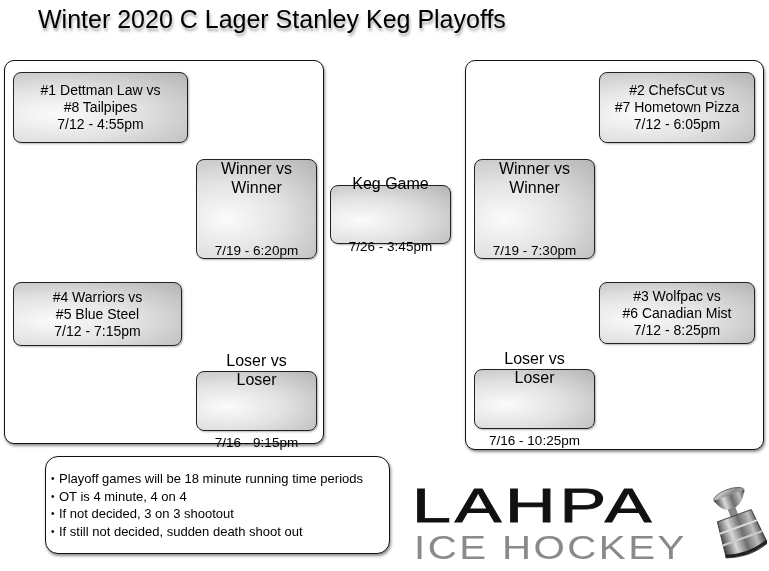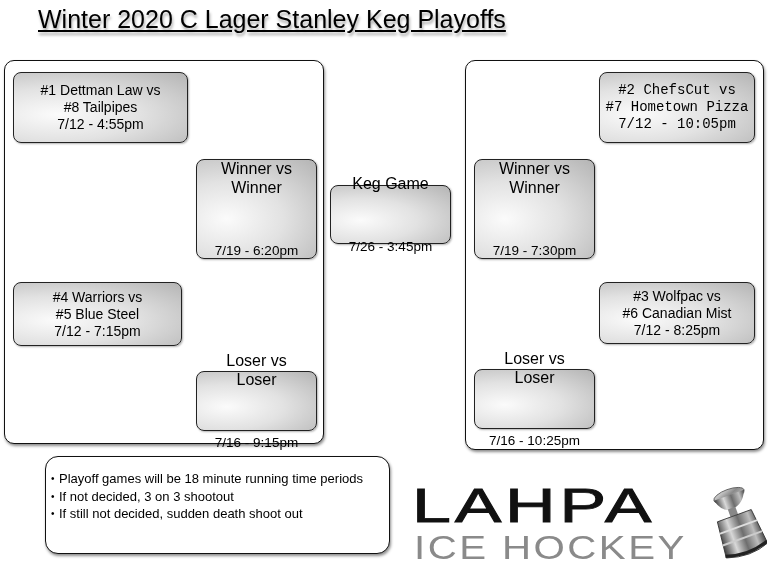--- a/index.html
+++ b/index.html
@@ -4,21 +4,20 @@
 <style>
   html, body { margin: 0; padding: 0; background: #ffffff; }
   body {
     width: 769px; height: 571px; position: relative; overflow: hidden;
     font-family: "Liberation Sans", sans-serif; color: #000;
   }
   .title {
     position: absolute; left: 38px; top: 4px;
     font-size: 25px; line-height: 30px; white-space: nowrap;
     text-shadow: 1px 3px 3px rgba(0,0,0,0.35);
-    text-decoration: underline;
   }
   .panel {
     position: absolute; background: #fff;
     border: 1.3px solid #111; border-radius: 10px;
     box-shadow: 1px 2px 3px rgba(0,0,0,0.45);
   }
   .game {
     position: absolute; box-sizing: border-box;
     border: 1px solid #222; border-radius: 8px;
     background: radial-gradient(ellipse at 25% 60%, #fbfbfb 0%, #e2e2e2 45%, #b4b4b4 100%);
@@ -84,24 +83,24 @@
   <div class="line time">7/16 - 9:15pm</div>
 </div>
 
 <div class="game big" style="left:330px; top:185px; width:121px; height:59px;">
   <div class="line main">Keg Game</div>
   <div class="line time">7/26 - 3:45pm</div>
 </div>
 
 <div class="panel" style="left:465px; top:60px; width:297px; height:388px;"></div>
 
-<div class="game" style="left:599px; top:72px; width:156px; height:71px;font-family:Liberation Mono, monospace;">
+<div class="game" style="left:599px; top:72px; width:156px; height:71px;">
   <div class="line">#2 ChefsCut vs</div>
   <div class="line">#7 Hometown Pizza</div>
-  <div class="line">7/12 - 10:05pm</div>
+  <div class="line">7/12 - 6:05pm</div>
 </div>
 
 <div class="game" style="left:599px; top:282px; width:156px; height:62px;text-align:right;">
   <div class="line">#3 Wolfpac vs</div>
   <div class="line">#6 Canadian Mist</div>
   <div class="line">7/12 - 8:25pm</div>
 </div>
 
 <div class="game big" style="left:474px; top:159px; width:121px; height:100px;">
   <div class="line main">Winner vs</div>
@@ -110,20 +109,21 @@
 </div>
 
 <div class="game big" style="left:474px; top:369px; width:121px; height:60px;">
   <div class="line main">Loser vs</div>
   <div class="line main">Loser</div>
   <div class="line time">7/16 - 10:25pm</div>
 </div>
 
 <div class="notes">
   <div class="item"><span class="bullet">•</span><span>Playoff games will be 18 minute running time periods</span></div>
+  <div class="item"><span class="bullet">•</span><span>OT is 4 minute, 4 on 4</span></div>
   <div class="item"><span class="bullet">•</span><span>If not decided, 3 on 3 shootout</span></div>
   <div class="item"><span class="bullet">•</span><span>If still not decided, sudden death shoot out</span></div>
 </div>
 
 <div class="logo">
   <div class="lahpa">LAHPA</div>
   <div class="ice">ICE HOCKEY</div>
 </div>
 
 <svg class="cup" viewBox="0 0 70 80">

